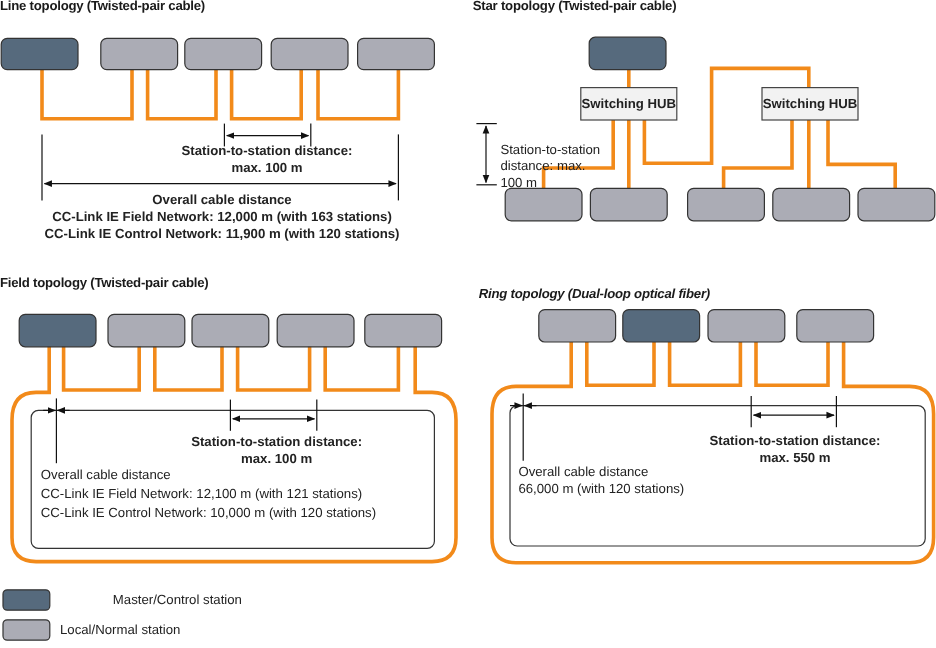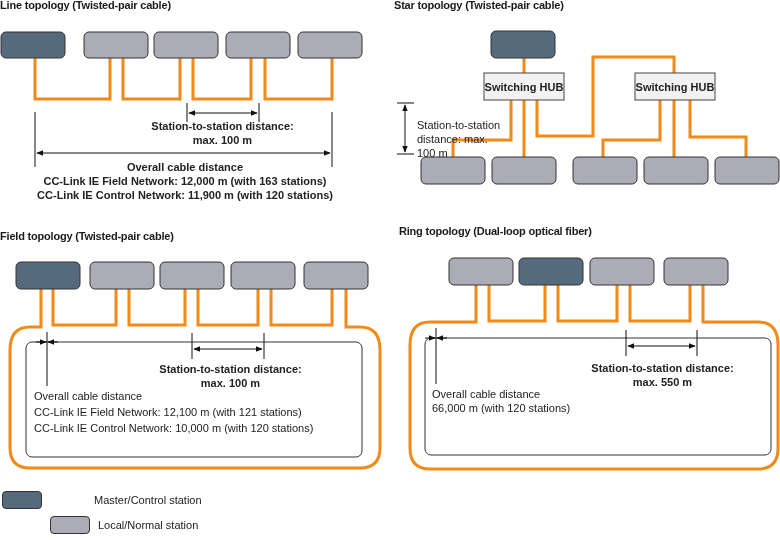--- a/index.html
+++ b/index.html
@@ -11,21 +11,21 @@
   .legend-item { position: absolute; display: flex; align-items: center; }
   .legend-swatch { width: 40px; height: 18px; border: 1px solid #333; border-radius: 4px; box-sizing: border-box; margin-right: 8px; }
   .legend-text { font-size: 11px; color: #222; }
 </style>
 </head>
 <body>
 
 <div class="title" style="left:0;top:-1px;">Line topology (Twisted-pair cable)</div>
 <div class="title" style="left:394px;top:-1px;">Star topology (Twisted-pair cable)</div>
 <div class="title" style="left:0;top:230px;">Field topology (Twisted-pair cable)</div>
-<div class="title" style="left:399px;top:225px;">Ring topology (Dual-loop optical fiber)</div>
+<div class="title" style="left:399px;top:239px;font-style:italic;">Ring topology (Dual-loop optical fiber)</div>
 
 <svg width="780" height="540">
   <defs>
     <marker id="arr" viewBox="0 0 10 10" refX="9" refY="5" markerWidth="7" markerHeight="7" orient="auto-start-reverse">
       <path d="M0,1 L10,5 L0,9 z" fill="#111"></path>
     </marker>
   </defs>
 
   <g>
     <g fill="none" stroke-width="3">
@@ -157,16 +157,16 @@
 </div>
 <div class="lbl" style="left:432px;top:387px;">
   <div>Overall cable distance</div>
   <div>66,000 m (with 120 stations)</div>
 </div>
 
 <div class="legend-item" style="left:2px;top:491px;gap:44px;">
   <div class="legend-swatch" id="sw0" style="background: rgb(86, 106, 125);"></div>
   <span class="legend-text">Master/Control station</span>
 </div>
-<div class="legend-item" style="left:2px;top:516px;margin-left:48px;">
+<div class="legend-item" style="left:2px;top:516px;">
   <div class="legend-swatch" id="sw1" style="background: rgb(171, 172, 181);"></div>
   <span class="legend-text">Local/Normal station</span>
 </div>
 
 </body></html>

